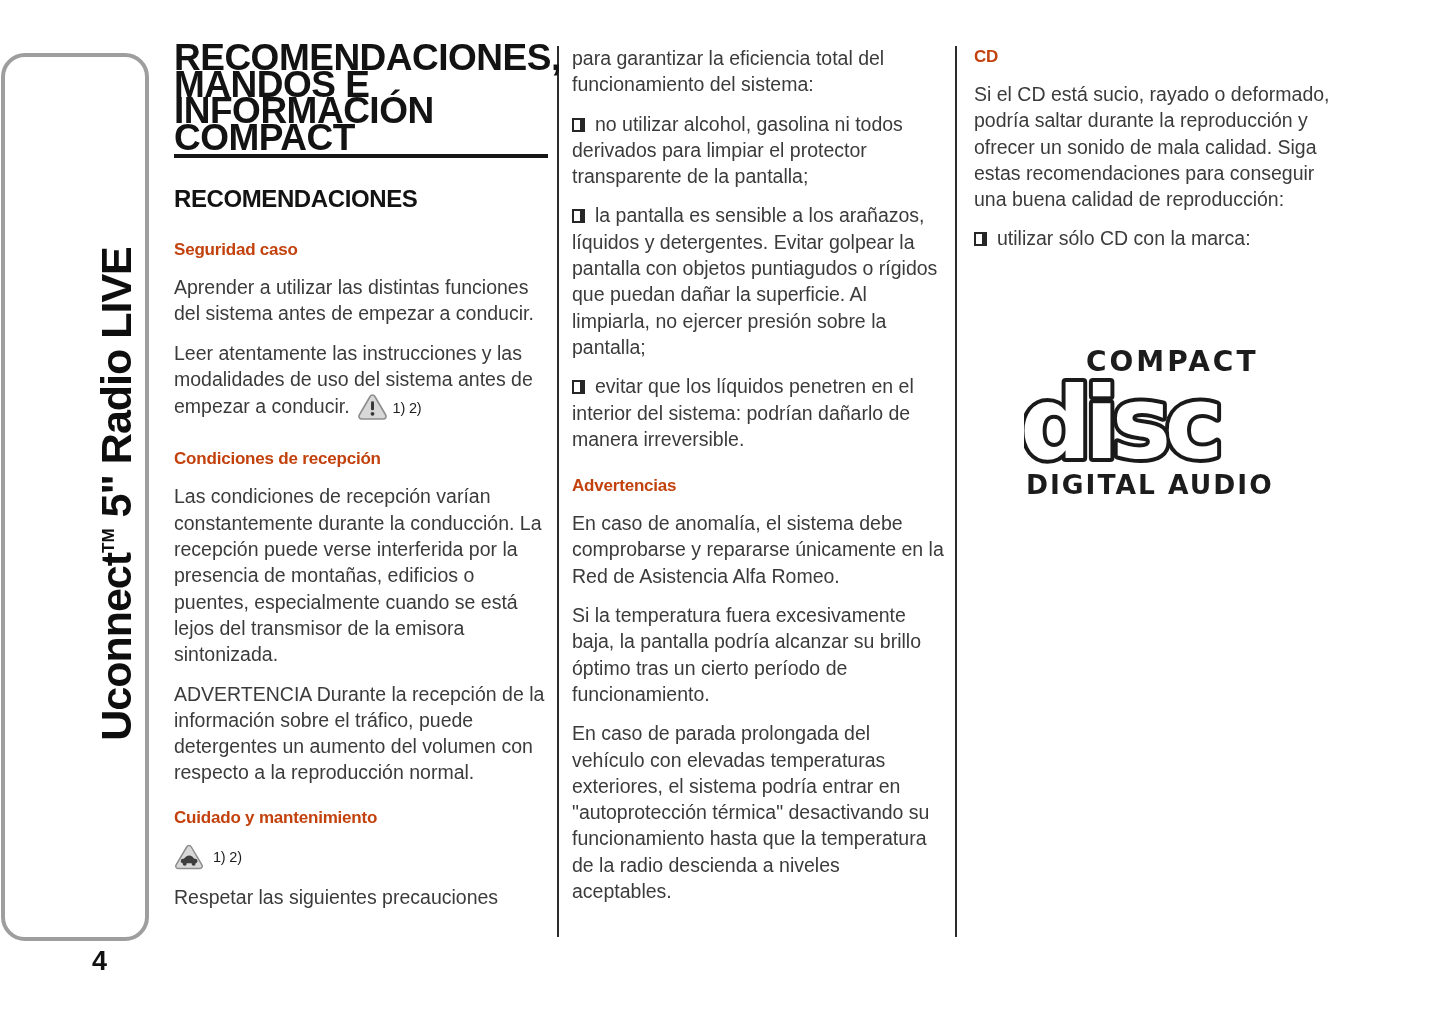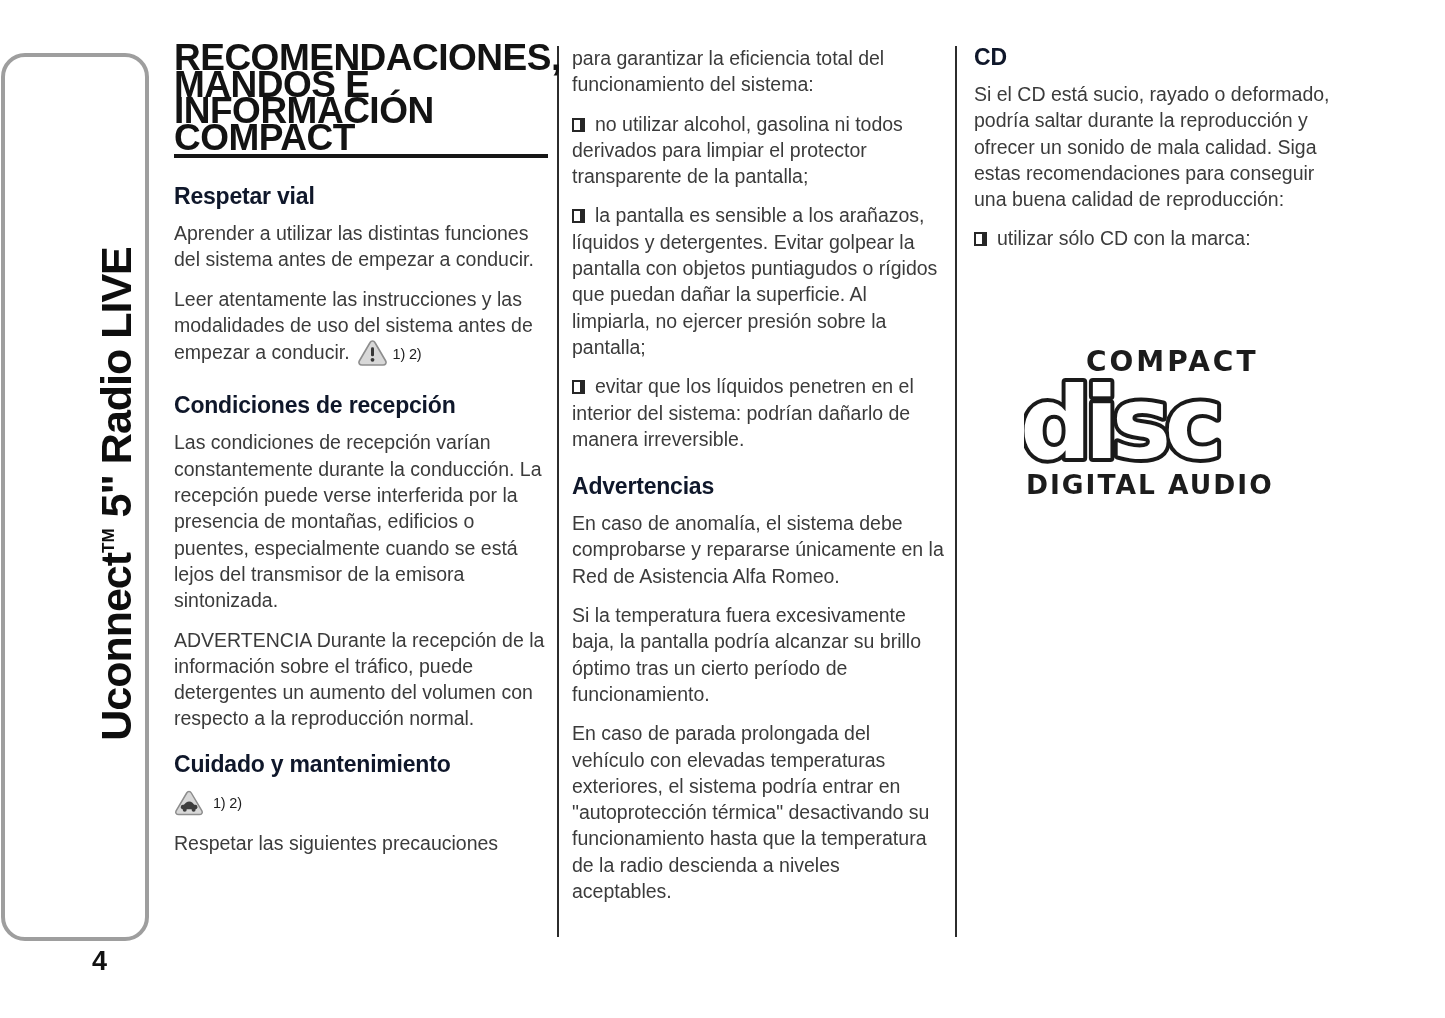--- a/index.html
+++ b/index.html
@@ -24,21 +24,21 @@
   
   .col{position:absolute;top:45px;font-size:19.5px;line-height:26.3px}
   .col-1{left:174px;width:374px}
   .col-2{left:572px;width:372px}
   .col-3{left:974px;width:374px}
 
   .doc-title{font-size:37px;line-height:26.5px;font-weight:bold;color:#131313;letter-spacing:-0.5px}
   .doc-rule{height:4px;background:#161616;margin-top:3px}
   .h-section{font-size:24px;line-height:27px;font-weight:bold;color:#131313;
     letter-spacing:-0.4px;margin-top:27px}
-  .h-sub{font-size:23px;line-height:24px;font-weight:bold;color:#0f172a;
+  .h-sub{font-size:17px;line-height:24px;font-weight:bold;color:#c2410c;
     letter-spacing:-0.2px;margin:22px 0 12px}
   .h-sub.mt-lg{margin-top:20px}
   .h-sub.mt-md{margin-top:26px}
   .h-sub.mt-sm{}
   .h-sub.mt-0{margin-top:0}
   p{margin:0 0 13px}
 
   .bullet-square{display:inline-block;width:13px;height:14px;
     border:2.5px solid #262626;border-right-width:5.5px;
     margin-right:10px;vertical-align:-1px}
@@ -68,22 +68,23 @@
 
   <section class="col col-1">
     <div class="doc-title">
       <div>RECOMENDACIONES,</div>
       <div>MANDOS E</div>
       <div>INFORMACIÓN</div>
       <div>COMPACT</div>
     </div>
     <div class="doc-rule"></div>
 
+    <div class="h-section">RECOMENDACIONES</div>
 
-    <div class="h-sub mt-md">Respetar vial</div>
+    <div class="h-sub mt-md">Seguridad caso</div>
     <p>Aprender a utilizar las distintas funciones del sistema antes de empezar a conducir.</p>
     <p><span>Leer atentamente las instrucciones y las modalidades de uso del sistema antes de empezar a conducir.</span><svg class="inline-icon" width="31" height="29" viewBox="0 0 31 29">
           <path d="M15.5 3 Q17.1 3 17.9 4.5 L28.7 23 Q29.5 24.5 28.7 25.8 Q27.9 27 26 27 H5 Q3.1 27 2.3 25.8 Q1.5 24.5 2.3 23 L13.1 4.5 Q13.9 3 15.5 3 Z" fill="#d8d8d8" stroke="#8d8d8d" stroke-width="1.6"></path>
           <rect x="14" y="9.2" width="3" height="9" rx="1.3" fill="#373737"></rect>
           <circle cx="15.5" cy="21.8" r="1.9" fill="#373737"></circle>
         </svg><span class="refs">1) 2)</span></p>
 
     <div class="h-sub mt-md">Condiciones de recepción</div>
     <p>Las condiciones de recepción varían constantemente durante la conducción. La recepción puede verse interferida por la presencia de montañas, edificios o puentes, especialmente cuando se está lejos del transmisor de la emisora sintonizada.</p>
     <p>ADVERTENCIA Durante la recepción de la información sobre el tráfico, puede detergentes un aumento del volumen con respecto a la reproducción normal.</p>

